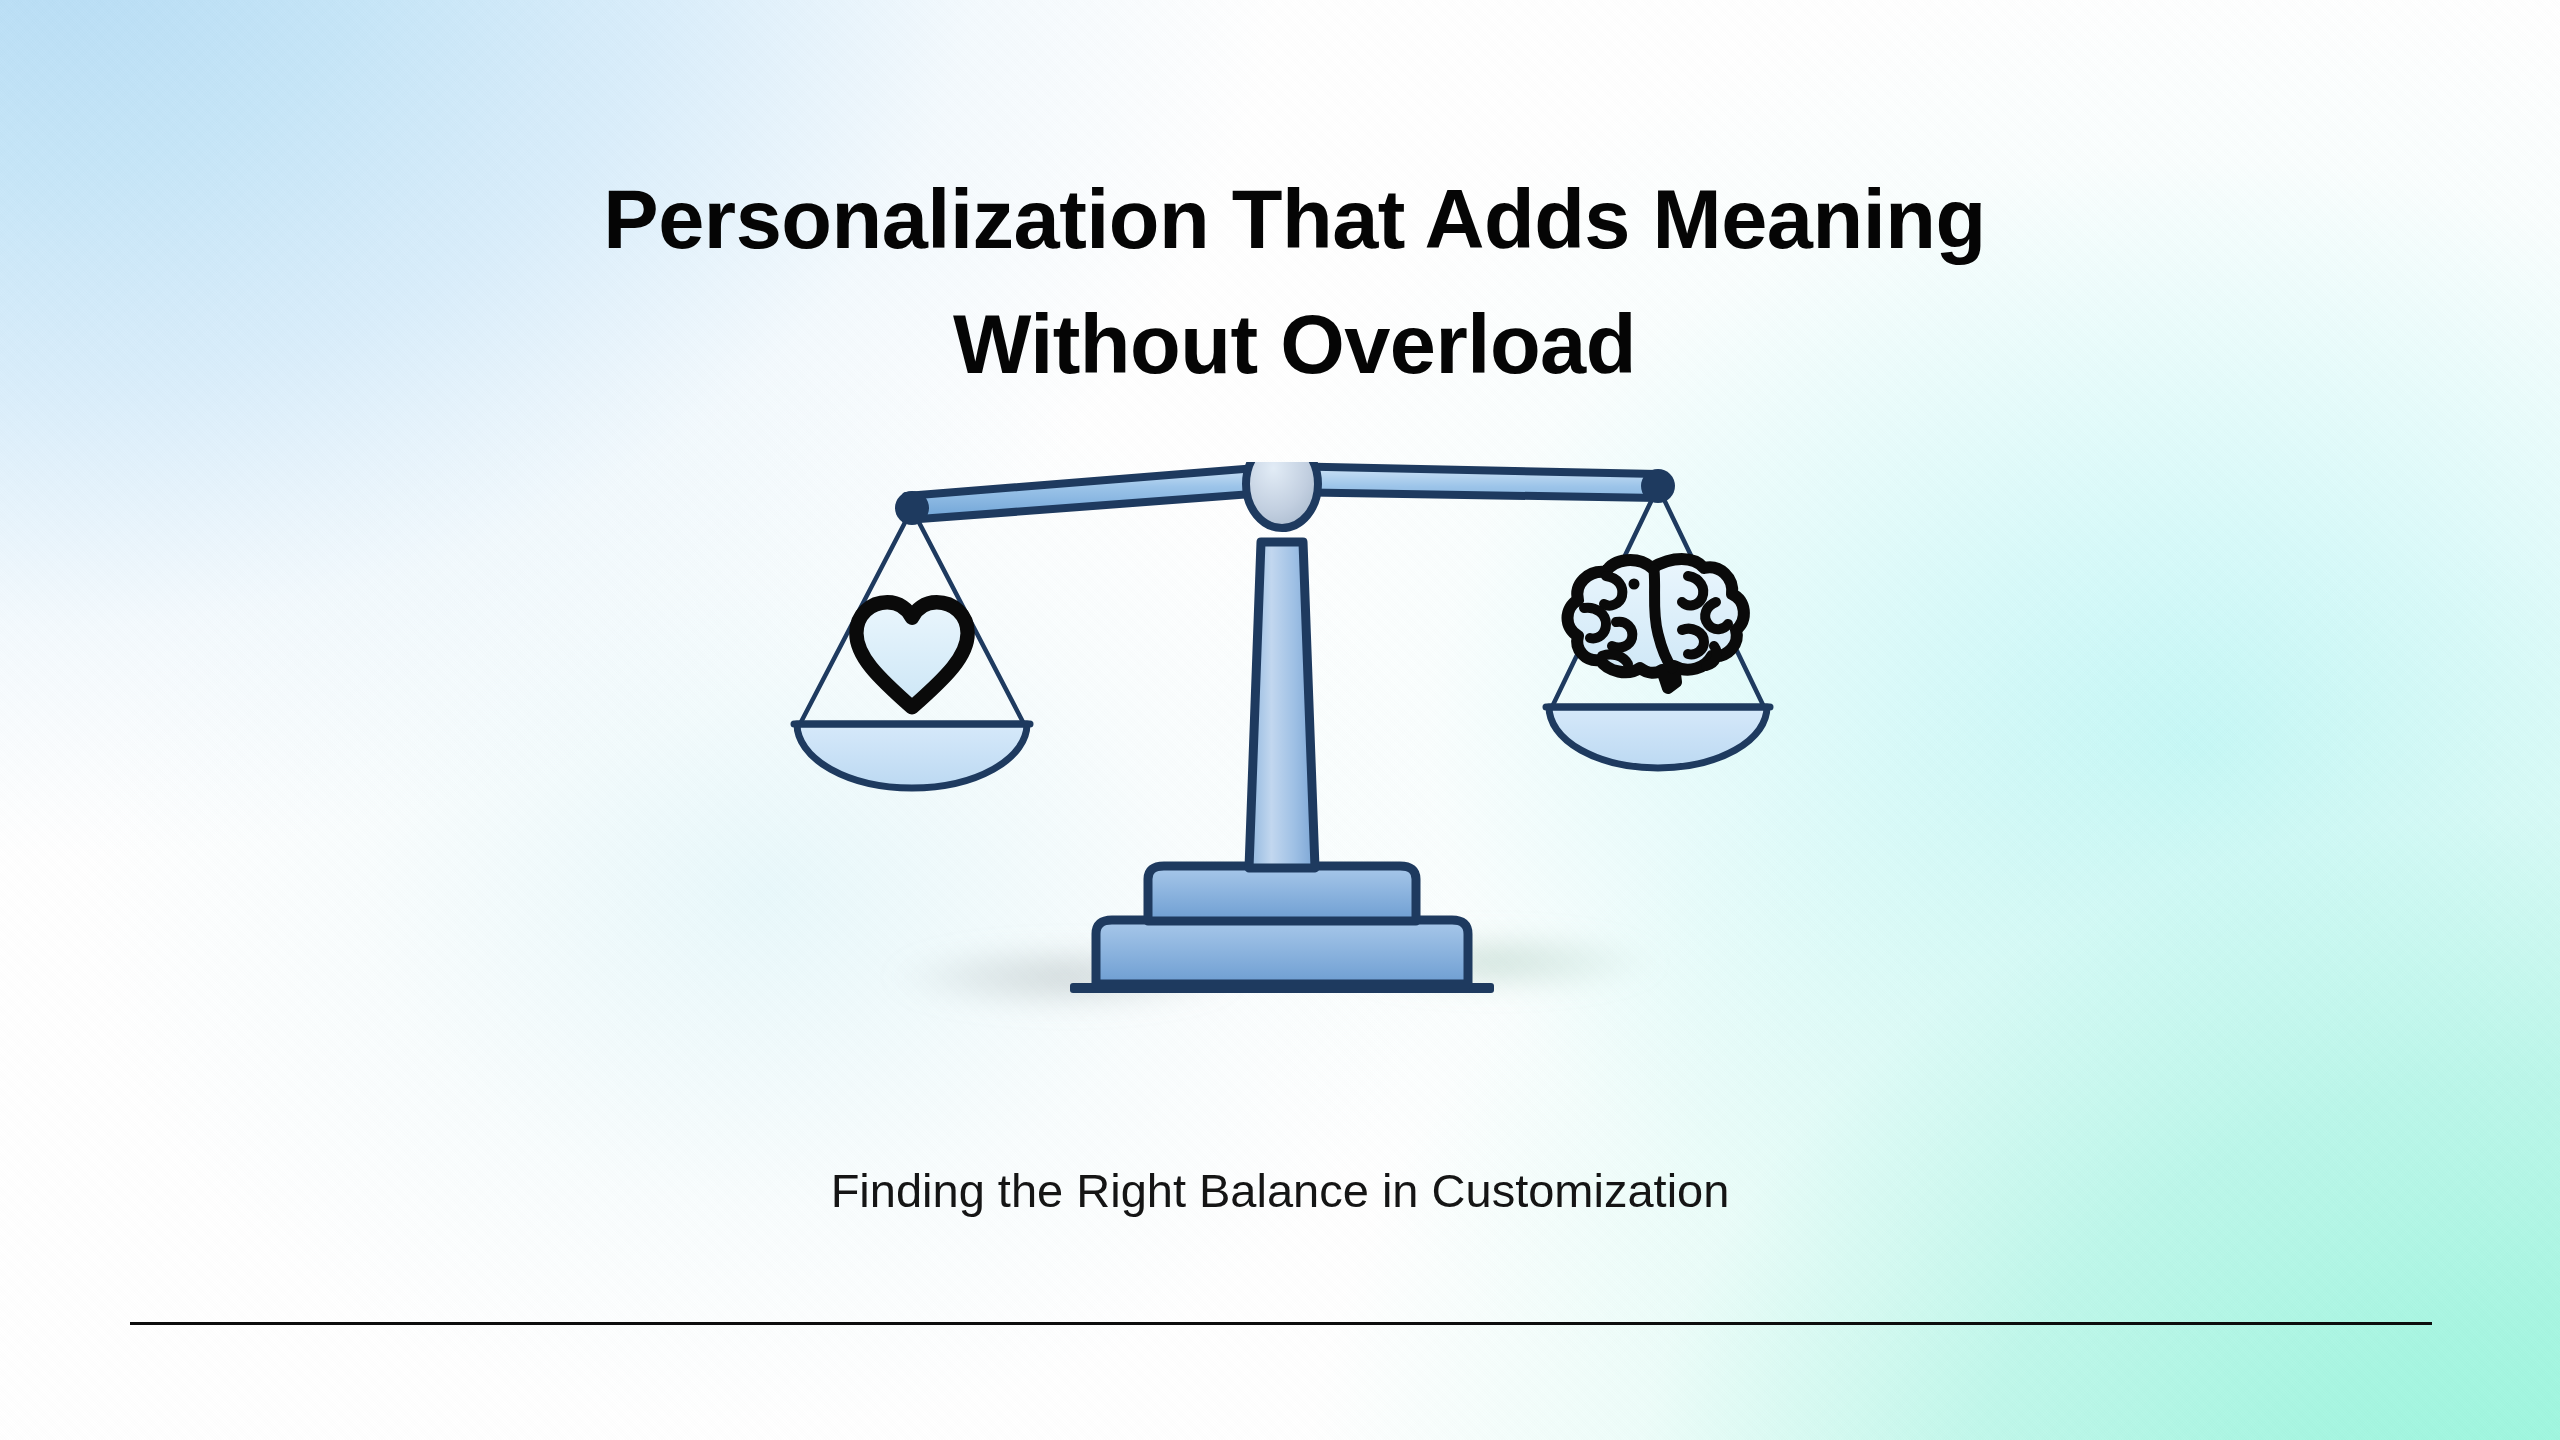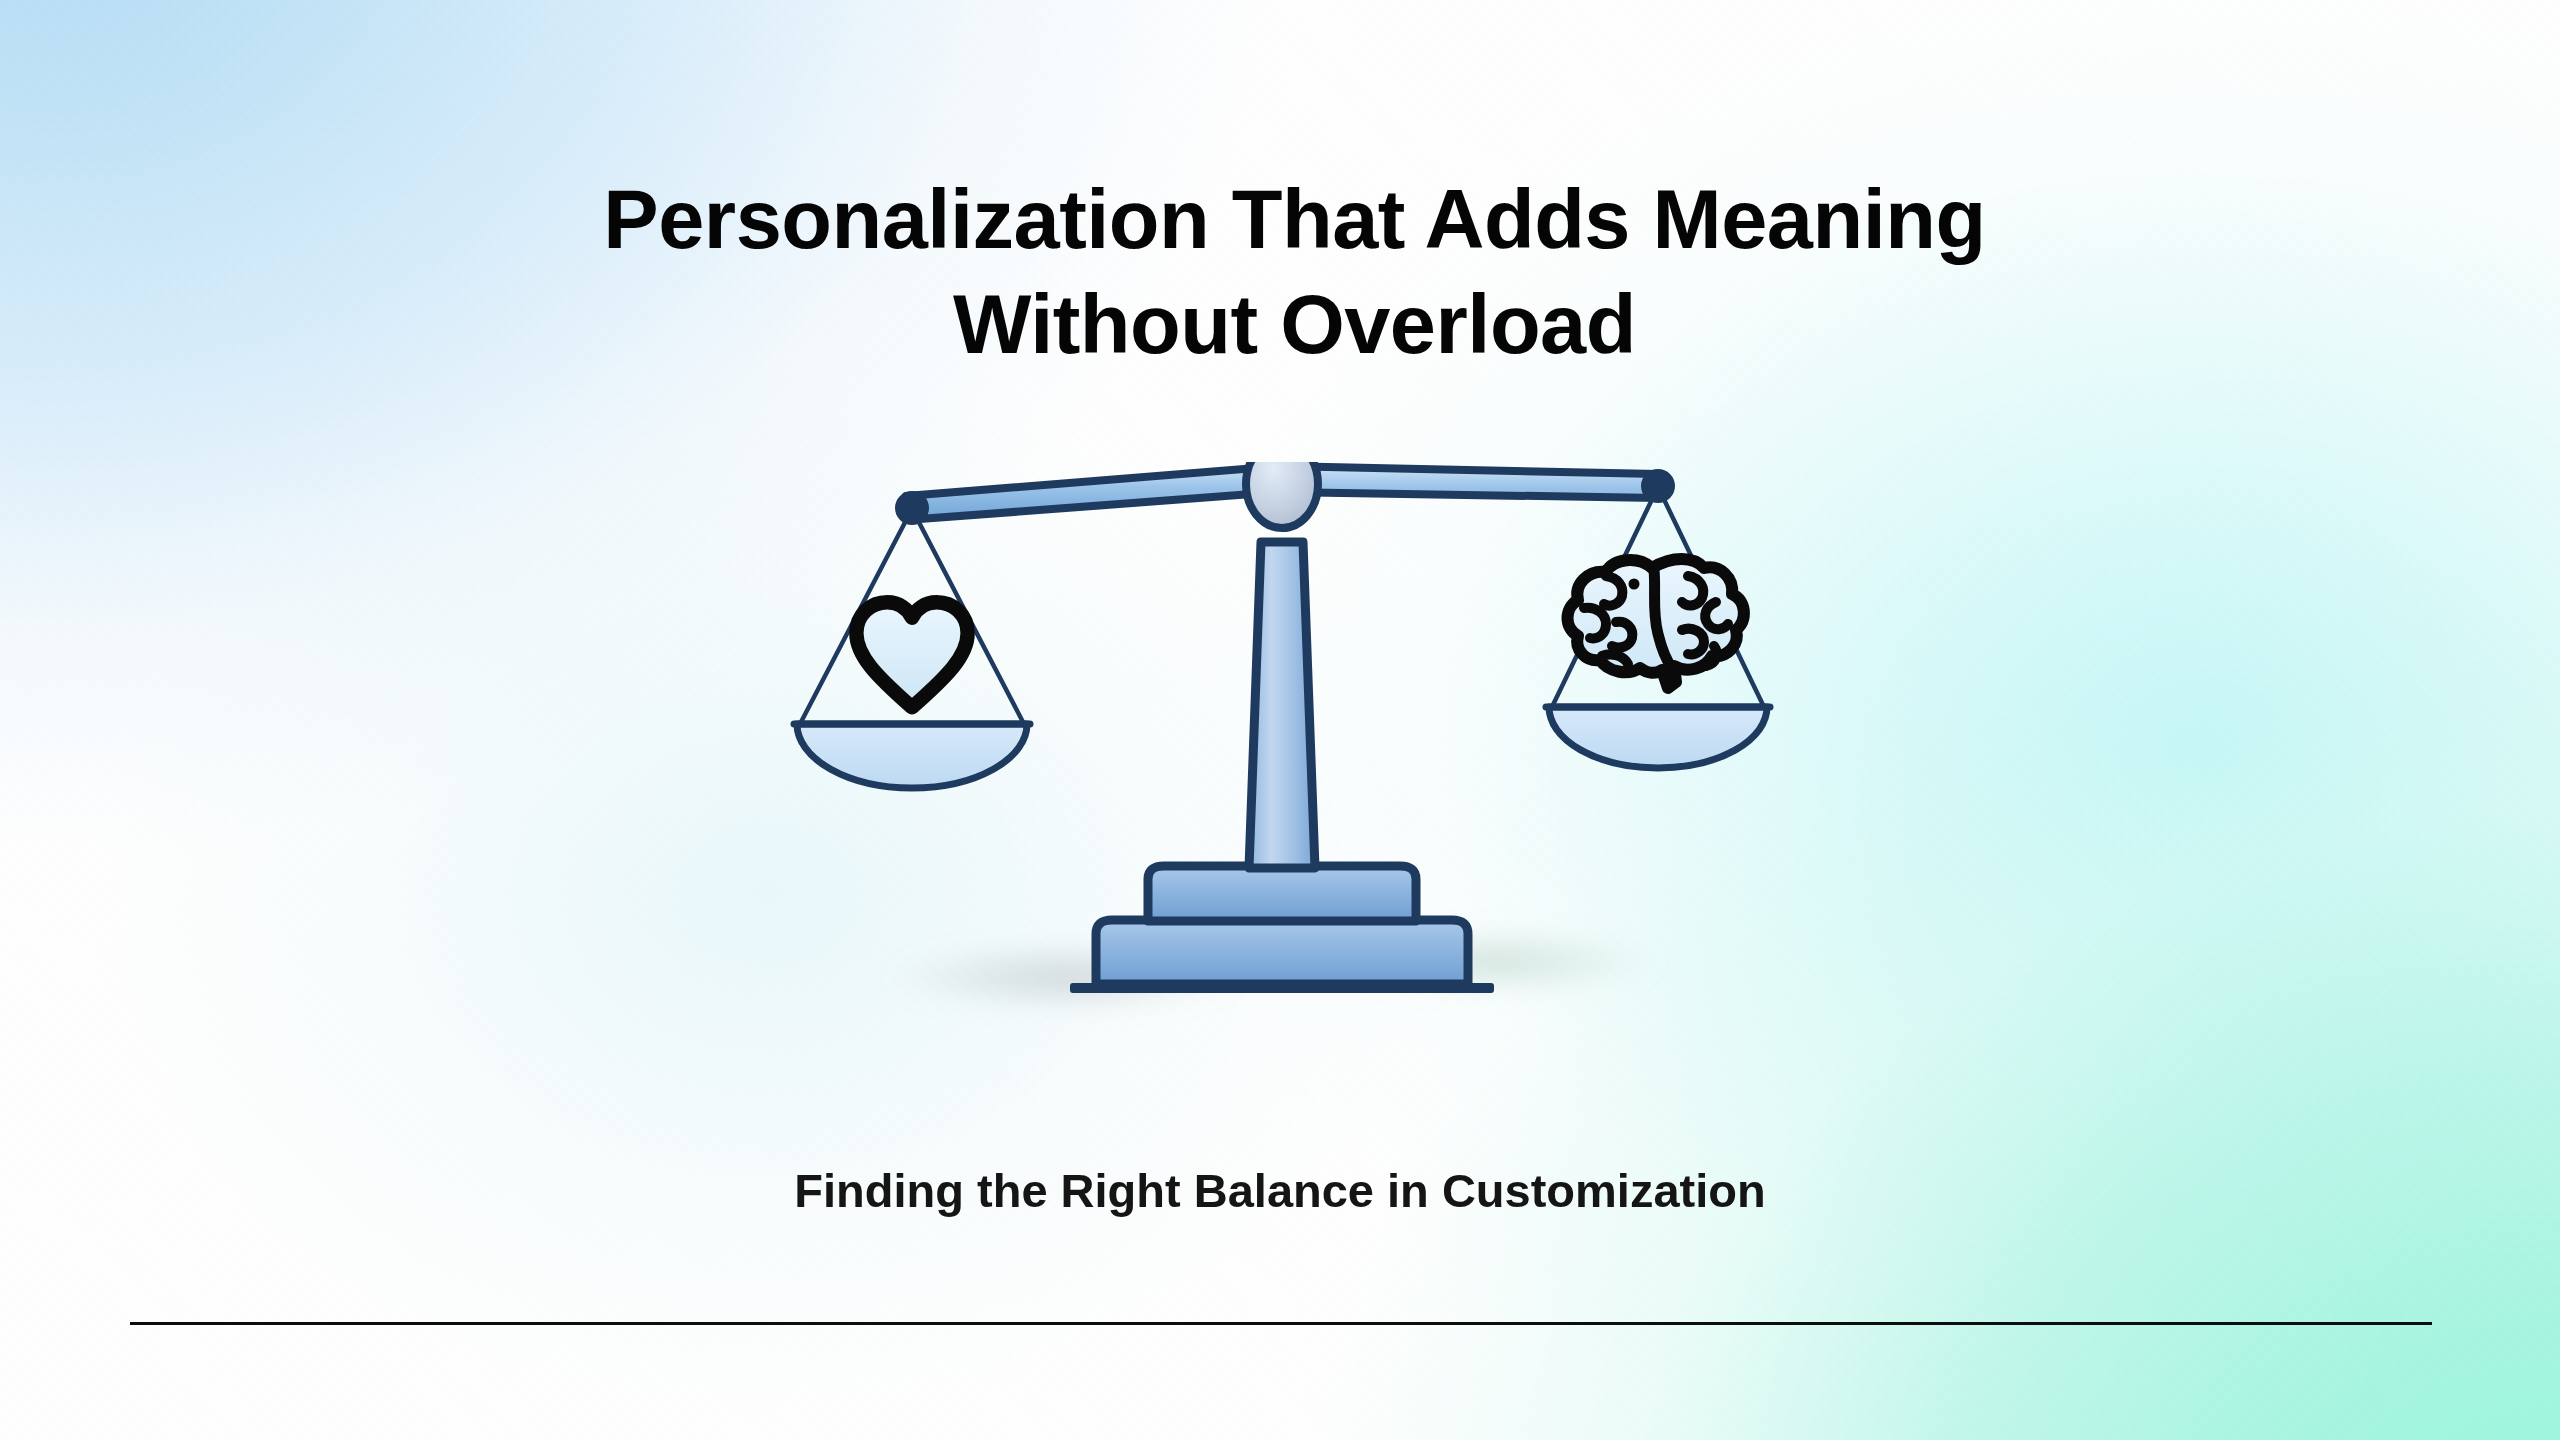--- a/index.html
+++ b/index.html
@@ -88,21 +88,21 @@
     font-family: "Liberation Sans Narrow", "Liberation Sans", sans-serif;
     font-weight: 700;
     font-size: 83px;
     line-height: 1.0;
     letter-spacing: -0.5px;
     color: #050505;
     white-space: nowrap;
     padding-left: 29px;
   }
   .title-line + .title-line {
-    margin-top: 22px;
+    margin-top: 42px;
   }
 
   
   .illustration {
     position: absolute;
     left: 780px;
     top: 462px;
     width: 1020px;
     height: 660px;
   }
@@ -113,21 +113,21 @@
   }
 
   
   .subtitle {
     position: absolute;
     left: 0;
     right: 0;
     top: 1165px;
     text-align: center;
     font-family: "Liberation Sans Narrow", "Liberation Sans", sans-serif;
-    font-weight: 700;
+    font-weight: 400;
     font-size: 47px;
     line-height: 1.1;
     color: #151515;
     white-space: nowrap;
   }
 
   
   .bottom-rule {
     position: absolute;
     left: 130px;

